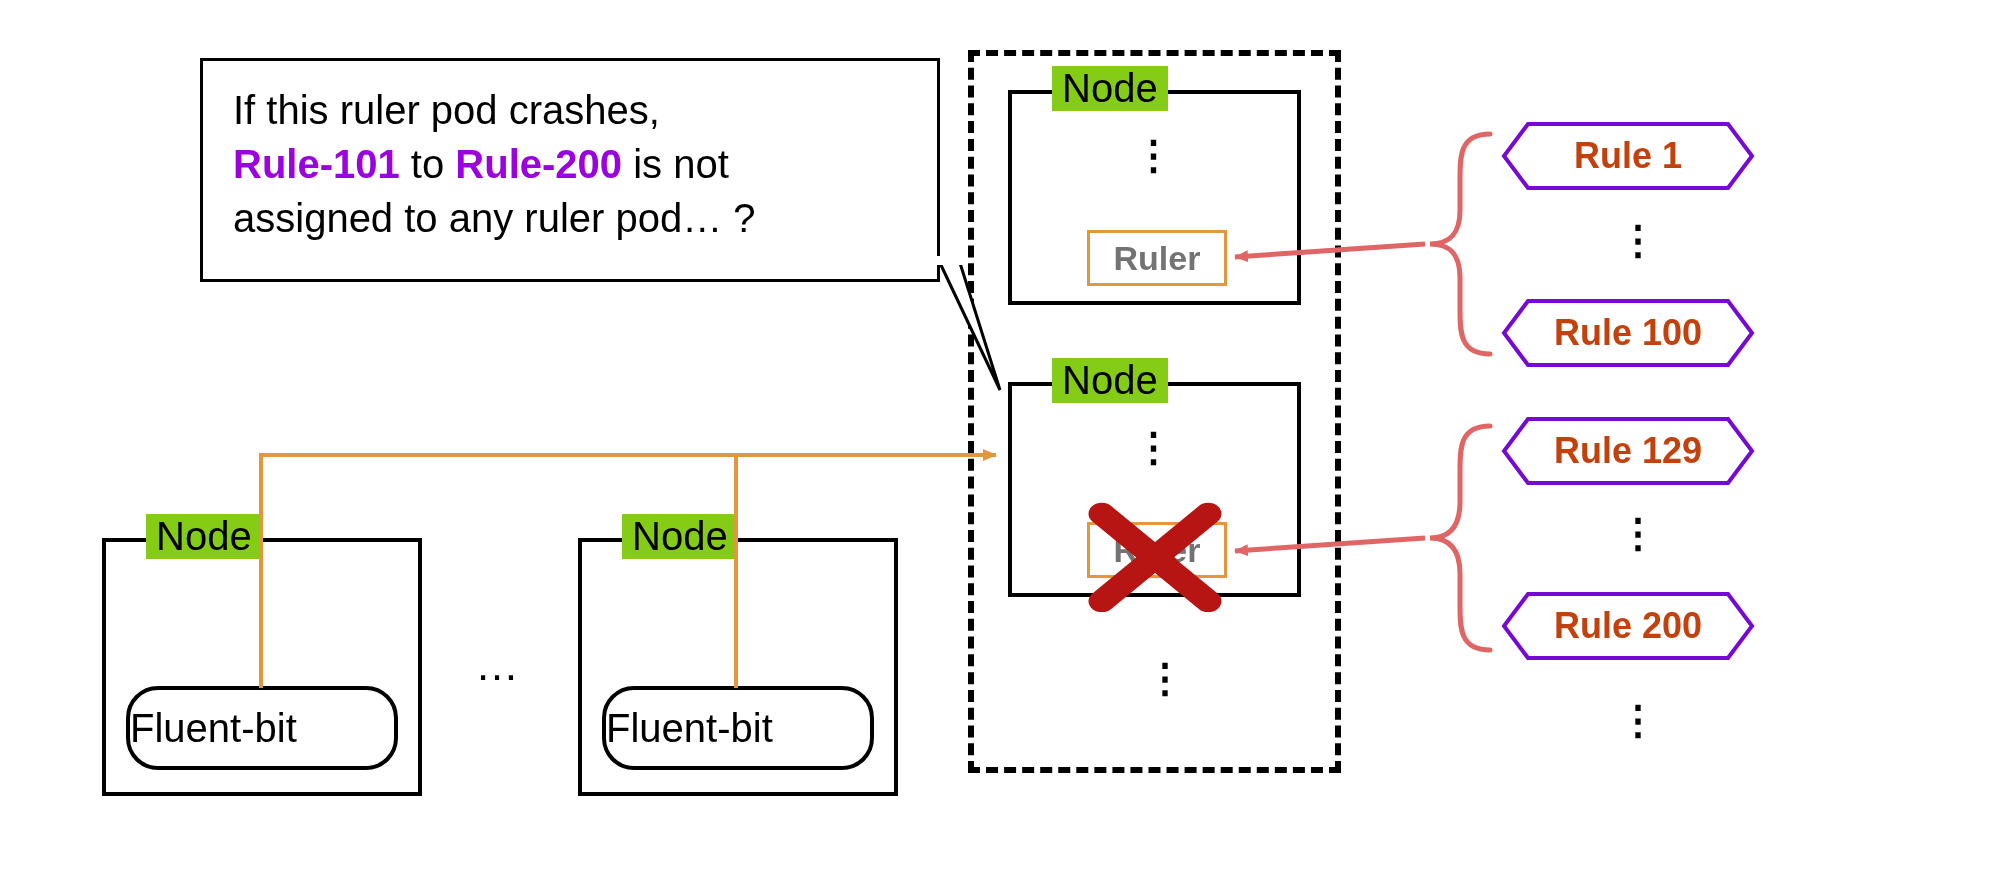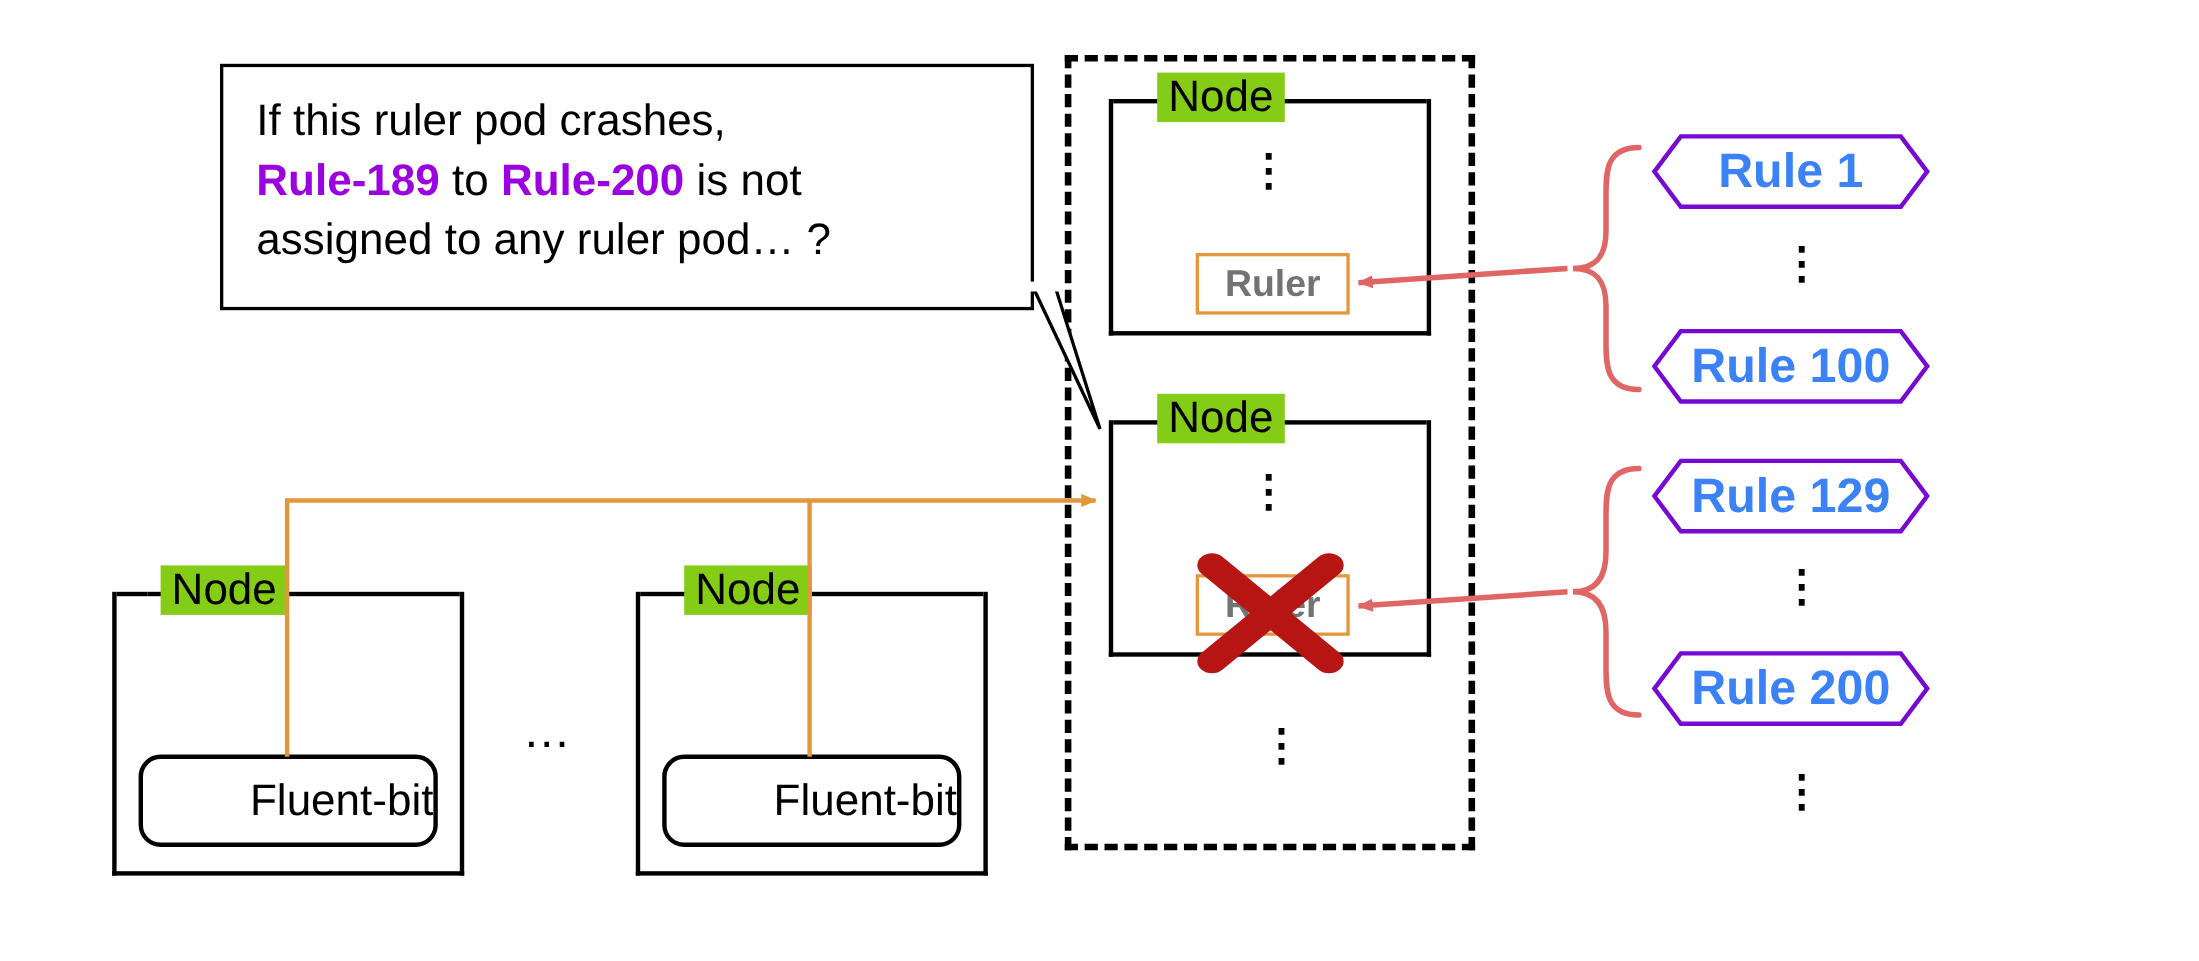--- a/index.html
+++ b/index.html
@@ -83,25 +83,25 @@
     font-size: 40px;
     font-weight: 700;
     letter-spacing: 2px;
     line-height: 0.5;
   }
 
   
   .fluent-pod {
     position: absolute;
     border: 4px solid #000;
-    border-radius: 20px;
+    border-radius: 32px;
     height: 84px;
     display: flex;
     align-items: center;
-    justify-content: flex-end;
+    justify-content: flex-start;
     font-size: 40px;
     font-weight: 300;
   }
 
   
   .ruler-pod {
     position: absolute;
     border: 3px solid #e4963c;
     color: #737373;
     font-weight: 700;
@@ -116,23 +116,23 @@
   .dashed-group {
     position: absolute;
     border: 6px dashed #000;
   }
 
   
   .rule-hex {
     position: absolute;
     width: 256px;
     height: 72px;
-    color: #3b82f6;
-    font-weight: 700;
-    font-size: 44px;
+    color: #c2410c;
+    font-weight: 700;
+    font-size: 36px;
   }
   .rule-hex svg {
     position: absolute; inset: 0; width: 100%; height: 100%;
   }
   .rule-hex .label {
     position: absolute; inset: 0;
     display: flex; align-items: center; justify-content: center;
   }
 
   .hdots {
@@ -147,21 +147,21 @@
     height: 115px;
   }
 </style>
 </head>
 <body>
 
 <div class="canvas">
 
   <div class="callout">
     <span>If this ruler pod crashes,</span><br>
-    <span class="bold-purple">Rule-189</span><span> to </span><span class="bold-purple">Rule-200</span><span> is not</span><br>
+    <span class="bold-purple">Rule-101</span><span> to </span><span class="bold-purple">Rule-200</span><span> is not</span><br>
     <span>assigned to any ruler pod… ?</span>
   </div>
 
   <div class="dashed-group" style="left:968px; top:50px; width:373px; height:723px;"></div>
 
   <div class="node-box" style="left:1008px; top:90px; width:293px; height:215px;">
     <div class="node-top"></div>
     <div class="node-label">Node</div>
     <div class="vdots" style="left:50%; transform:translateX(-50%); top:55px;"><span>⋮</span></div>
     <div class="ruler-pod" style="left:75px; top:140px; width:140px;">

